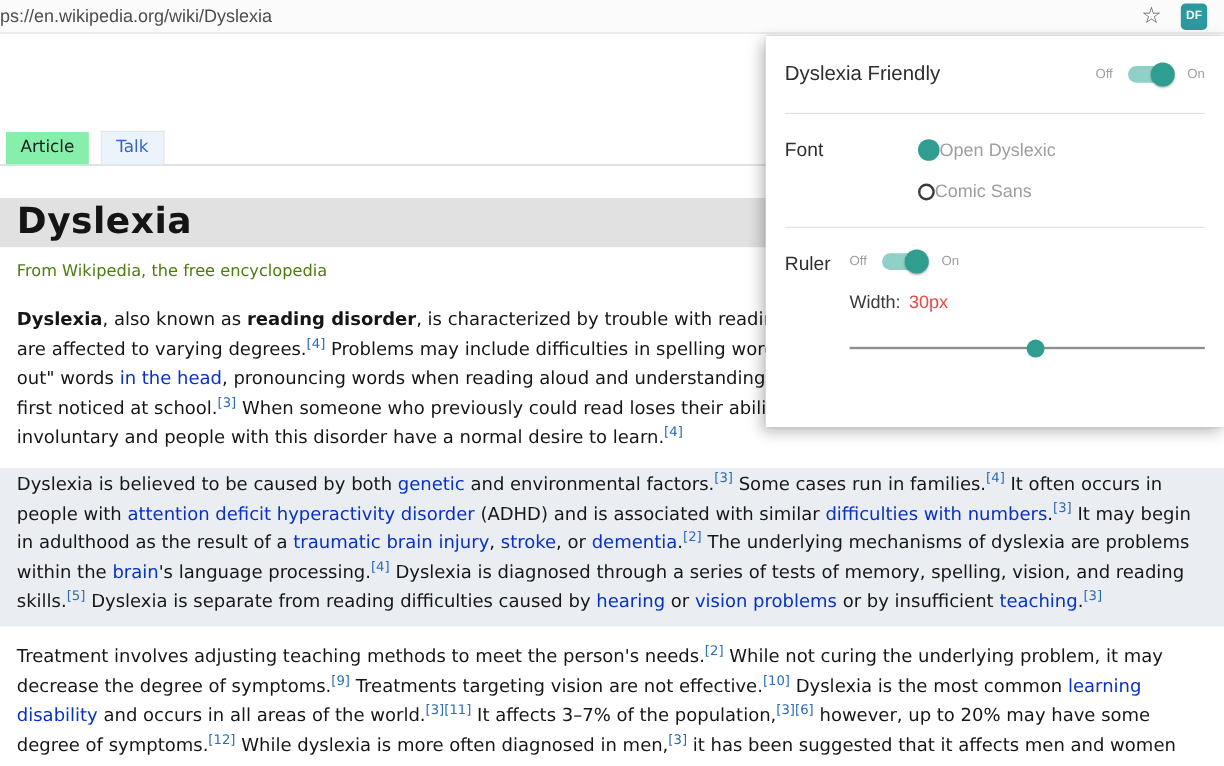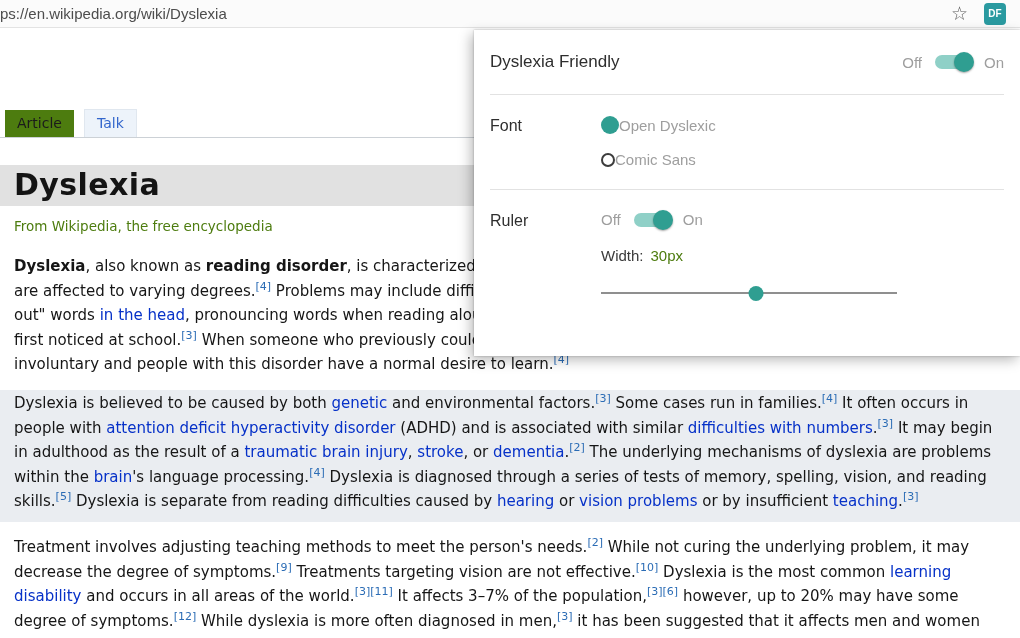--- a/index.html
+++ b/index.html
@@ -21,59 +21,59 @@
   .url{font-size:15px;color:#4d4d4d;white-space:nowrap;}
   .chrome-right{margin-left:auto;display:flex;align-items:center;gap:16px;padding-right:14px;}
   .star{font-size:19px;color:#5a5a5a;line-height:1;cursor:pointer;}
   .df-badge{width:22px;height:22px;border-radius:4px;background:var(--badge);color:#fff;
     font-size:10px;font-weight:bold;display:flex;align-items:center;justify-content:center;cursor:pointer;}
 
   
   .tabs{display:flex;align-items:flex-end;margin-top:66px;padding-left:5px;
     border-bottom:1px solid #ccd1d6;font-size:14px;}
   .tab{padding:5px 12px 6px;cursor:pointer;}
-  .tab-article{color:#1b1b1b;background:#4d7c0f;margin-right:10px;}
+  .tab-article{color:#1b1b1b;background:#86efac;margin-right:10px;}
   .tab-talk{color:#3366cc;background:#edf3fa;border:1px solid #e0e7ef;border-bottom:none;margin-top:15px;}
 
   h1.page-title{margin-top:27px;font-size:30px;font-weight:700;color:#141414;
     background:var(--band);padding:2px 14px 4px;letter-spacing:.4px;}
   .subtitle{margin:12px 14px 0;font-size:13.5px;color:#4d7c0f;}
 
   .article{margin:20px 14px 0;font-size:15px;line-height:24.6px;color:#161616;}
   .article p{margin:0 0 13px;}
   .article p.hl{background:var(--highlight);margin-left:-14px;margin-right:-14px;
     padding:1px 14px 8px;}
   .bold{font-weight:bold;}
   .wlink{color:var(--link);text-decoration:none;cursor:pointer;}
   sup.ref{font-size:11px;line-height:0;color:var(--ref);cursor:pointer;}
 
   
-  .popup{position:absolute;top:30px;right:0;width:546px;height:326px;background:#fff;
+  .popup{position:absolute;top:30px;right:0;width:382px;height:326px;background:#fff;
     box-shadow:-3px 4px 12px rgba(0,0,0,.28),0 0 2px rgba(0,0,0,.25);
     padding:0 16px;font-family:"Liberation Sans",sans-serif;z-index:10;}
   .popup-header{display:flex;align-items:center;justify-content:space-between;height:64px;}
   .popup-title{font-size:17px;color:#2e2e2e;}
-  .toggle-group{display:flex;align-items:center;gap:13px;color:#9e9e9e;font-size:15px;}
+  .toggle-group{display:flex;align-items:center;gap:13px;color:#9e9e9e;font-size:11px;}
   .switch{position:relative;width:36px;height:14px;border-radius:7px;
     background:var(--accent-track);cursor:pointer;}
   .switch .knob{position:absolute;top:-3px;width:20px;height:20px;border-radius:50%;
     background:var(--accent);box-shadow:0 1px 2px rgba(0,0,0,.35);}
   .switch.on .knob{right:-3px;}
   .divider{border-top:1px solid #e2e2e2;}
   .section{display:flex;padding:21px 0;}
   .section-label{width:111px;font-size:16px;color:#2e2e2e;padding-top:1px;}
   .options{display:flex;flex-direction:column;gap:17px;}
   .option{display:flex;align-items:center;color:#9e9e9e;font-size:15px;cursor:pointer;}
   .radio{flex:0 0 auto;}
   .radio-on{width:18px;height:18px;border-radius:50%;background:var(--accent);}
   .radio-off{width:14px;height:14px;border-radius:50%;border:2px solid #3c3c3c;background:#fff;}
   .ruler-rows{flex:1;display:flex;flex-direction:column;gap:19px;}
   .width-label{font-size:15px;}
   .width-key{color:#3a3a3a;}
-  .width-val{color:#4d7c0f;margin-left:7px;}
+  .width-val{color:#ef4444;margin-left:7px;}
   .slider{position:relative;height:16px;width:296px;margin-top:2px;}
   .slider-track{position:absolute;top:7px;left:0;right:0;height:2px;background:#8f8f8f;cursor:pointer;}
   .slider-thumb{position:absolute;top:1px;width:15px;height:15px;border-radius:50%;
     background:var(--accent);transform:translateX(-50%);cursor:pointer;}
 </style>
 </head>
 <body>
 
 <div class="chrome">
   <span class="url">ps://en.wikipedia.org/wiki/Dyslexia</span>

